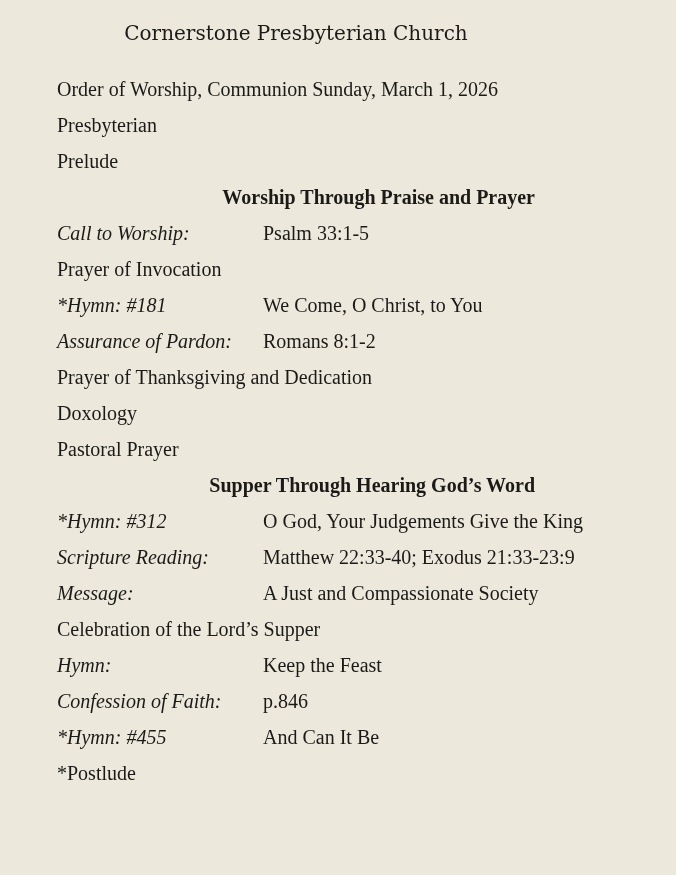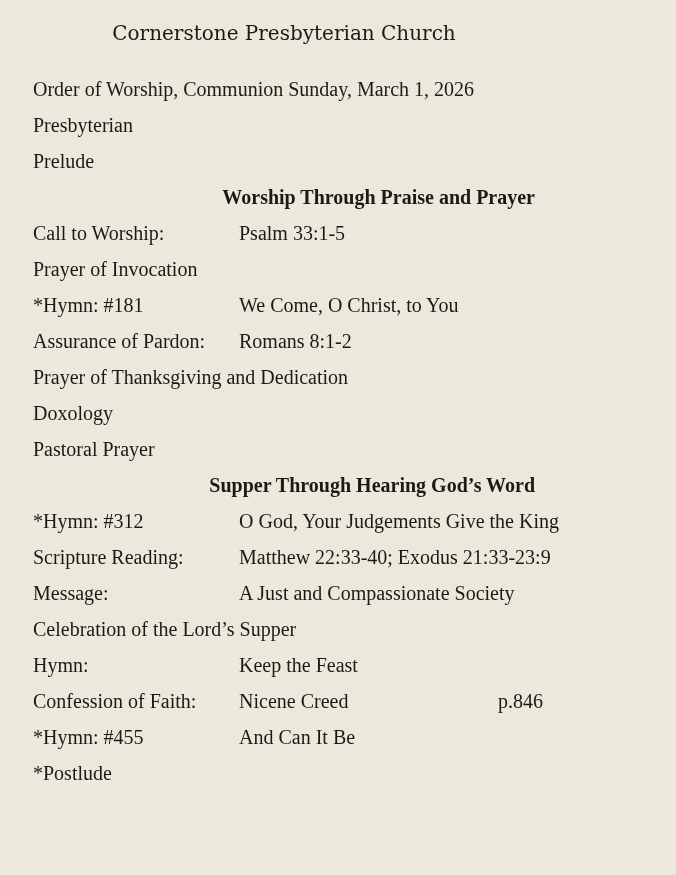--- a/index.html
+++ b/index.html
@@ -11,21 +11,21 @@
     height: 875px;
     background: #ece9dc;
     color: #1b1a17;
     font-family: "Liberation Serif", serif;
     overflow: hidden;
   }
   .page {
     box-sizing: border-box;
     width: 592px;
     height: 875px;
-    padding: 15px 57px 0 33px;
+    padding: 15px 57px 0 57px;
   }
   .title {
     font-family: "DejaVu Serif", serif;
     font-size: 20px;
     font-weight: 400;
     line-height: 36px;
     text-align: center;
     margin: 0 0 20px 0;
     white-space: nowrap;
   }
@@ -37,20 +37,21 @@
     white-space: nowrap;
   }
   .row.heading {
     display: block;
     text-align: right;
     font-weight: bold;
   }
   .col-label {
     flex: none;
     width: 206px;
+    font-style: italic;
   }
   .col-value {
     flex: none;
     width: 259px;
   }
   .col-page {
     flex: none;
   }
 </style>
 </head>
@@ -108,21 +109,20 @@
       </div>
       <div class="row plain">
         <span class="text">Celebration of the Lord’s Supper</span>
       </div>
       <div class="row item">
         <span class="col-label">Hymn:</span>
         <span class="col-value">Keep the Feast</span>
       </div>
       <div class="row item">
         <span class="col-label">Confession of Faith:</span>
-        <span class="col-value">Nicene Creed</span>
         <span class="col-page">p.846</span>
       </div>
       <div class="row item">
         <span class="col-label">*Hymn: #455</span>
         <span class="col-value">And Can It Be</span>
       </div>
       <div class="row plain">
         <span class="text">*Postlude</span>
       </div>
     </div>

